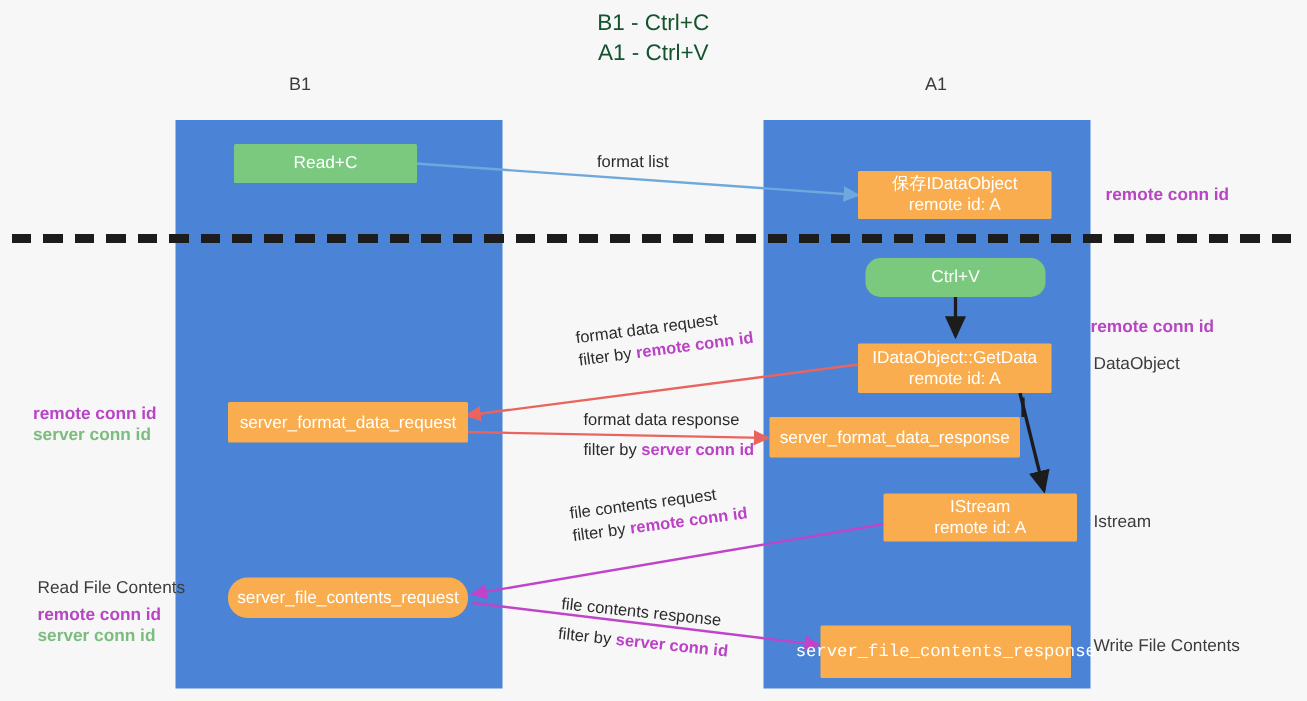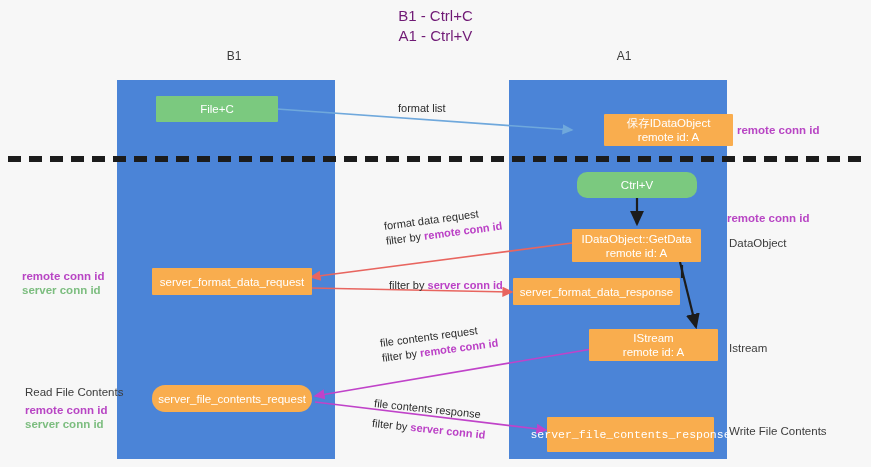--- a/index.html
+++ b/index.html
@@ -23,21 +23,21 @@
     height: 467px;
     pointer-events: none;
   }
 
   .title-block {
     position: absolute;
     left: 0;
     top: 6px;
     width: 871px;
     text-align: center;
-    color: #701a75;
+    color: #14532d;
     font-size: 15px;
     line-height: 20px;
   }
 
   .col-header {
     position: absolute;
     text-align: center;
     color: #3c3c3c;
     font-size: 12px;
     line-height: 14px;
@@ -104,21 +104,21 @@
 </head>
 <body>
 
 <div id="canvas">
 
   <div class="title-block">
     <div>B1 - Ctrl+C</div>
     <div>A1 - Ctrl+V</div>
   </div>
 
-  <div class="col-header" style="left:134px; top:49px;">
+  <div class="col-header" style="left:100px; top:49px;">
     <span class="ch-1">B1</span>
   </div>
   <div class="col-header" style="left:524px; top:49px;">
     <span class="ch-1">A1</span>
   </div>
 
   <div class="column" style="left:117px; top:80px; width:218px; height:379px;"></div>
   <div class="column" style="left:509px; top:80px; width:218px; height:379px;"></div>
 
   <svg id="svg-layer" viewBox="0 0 871 467">
@@ -150,24 +150,24 @@
     <line x1="592" y1="349" x2="315" y2="396" stroke="#c043c9" stroke-width="1.6" marker-end="url(#ah-magenta)"></line>
 
     <line x1="315" y1="402" x2="546" y2="430" stroke="#c043c9" stroke-width="1.6" marker-end="url(#ah-magenta)"></line>
 
     <path d="M 682 278 L 682 265" stroke="#1c1c1c" stroke-width="2.2" fill="none"></path>
   </svg>
 
   <div class="dash-divider"></div>
 
   <div class="node green" style="left:156px; top:96px; width:122px; height:26px;">
-    <span>File+C</span>
-  </div>
-
-  <div class="node orange" style="left:572px; top:114px; width:129px; height:32px;margin-left:32px;">
+    <span>Read+C</span>
+  </div>
+
+  <div class="node orange" style="left:572px; top:114px; width:129px; height:32px;">
     <span>保存IDataObject</span>
     <span class="l2">remote id: A</span>
   </div>
 
   <div class="node green" style="left:577px; top:172px; width:120px; height:26px;border-radius:10px;">
     <span>Ctrl+V</span>
   </div>
 
   <div class="node orange" style="left:572px; top:229px; width:129px; height:33px;">
     <span>IDataObject::GetData</span>
@@ -198,20 +198,21 @@
   <div class="edge-label" style="left:398px; top:101px;">
     <span class="ln">format list</span>
   </div>
 
   <div class="edge-label" style="left:383px; top:219px; transform: rotate(-7.5deg); transform-origin: left top;">
     <span class="ln">format data request</span>
     <span class="ln"><span>filter by </span><span class="hl-purple">remote conn id</span></span>
   </div>
 
   <div class="edge-label" style="left:389px; top:273px;">
+    <span class="ln">format data response</span>
     <span class="ln" style="margin-top:5px;"><span>filter by </span><span class="hl-purple">server conn id</span></span>
   </div>
 
   <div class="edge-label" style="left:379px; top:336px; transform: rotate(-7.5deg); transform-origin: left top;">
     <span class="ln">file contents request</span>
     <span class="ln"><span>filter by </span><span class="hl-purple">remote conn id</span></span>
   </div>
 
   <div class="edge-label" style="left:375px; top:396px; transform: rotate(6deg); transform-origin: left top;">
     <span class="ln">file contents response</span>

